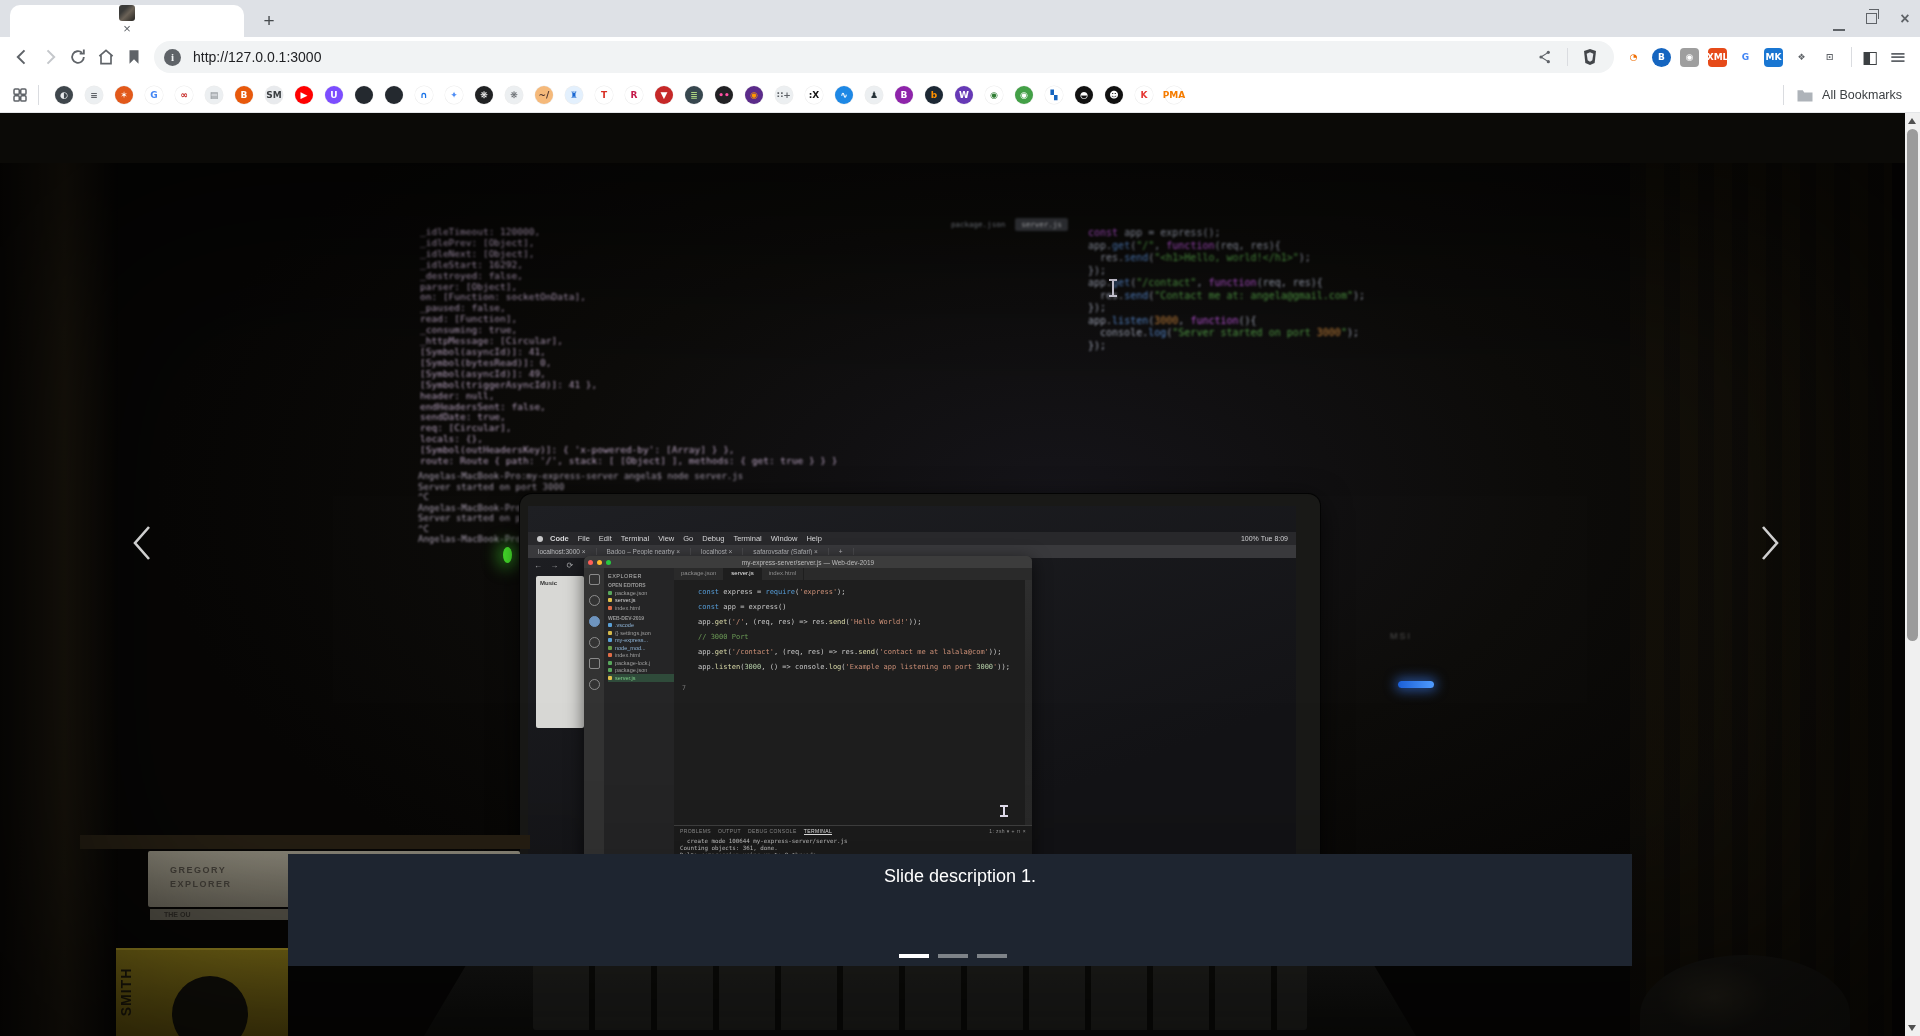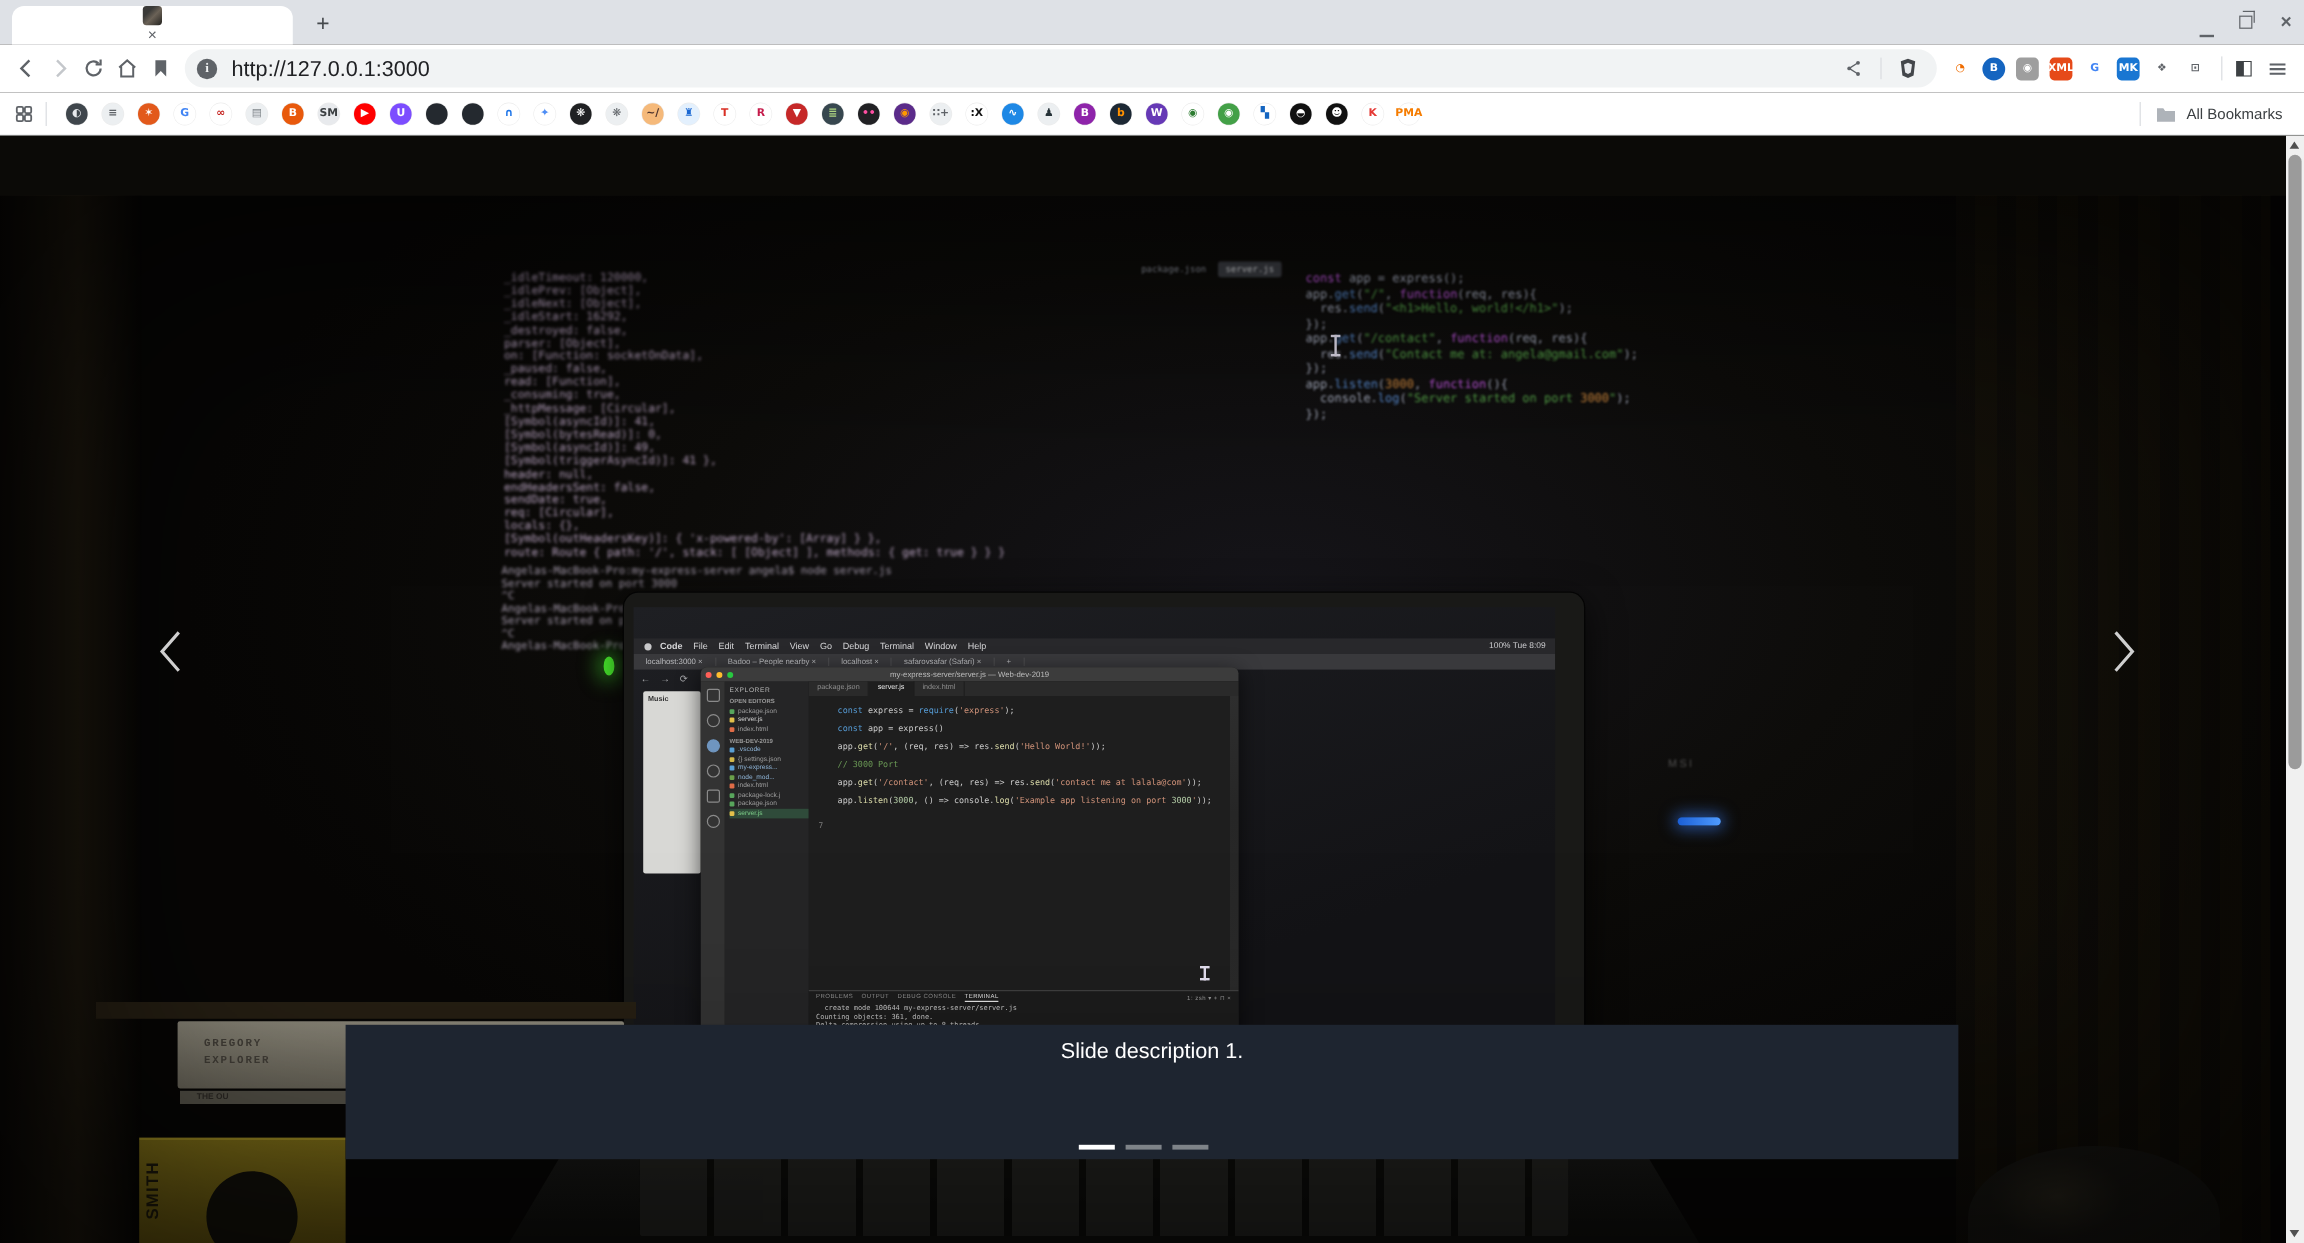--- a/index.html
+++ b/index.html
@@ -14,21 +14,21 @@
   #newtab{left:256px;top:8px;width:26px;height:26px;border-radius:50%;color:#45494d;font-size:19px;line-height:25px;text-align:center;}
   .winctl{top:14px;height:10px;}
   #win-min{left:1833px;width:12px;border-bottom:2px solid #5f6368;top:19px;}
   #win-restore{left:1866px;top:13px;width:9px;height:9px;border:1.6px solid #5f6368;background:#dee1e6;}
   #win-restore:before{content:"";position:absolute;left:2px;top:-5px;width:9px;height:9px;border:1.6px solid #5f6368;border-bottom:none;border-left:none;}
   #win-close{left:1898px;top:12px;width:14px;height:14px;color:#5f6368;font-size:16px;line-height:13px;text-align:center;font-weight:bold;}
   #toolbar{left:0;top:37px;width:1920px;height:40px;background:#fff;display:flex;align-items:center;}
   .tbicon{width:28px;height:28px;display:flex;align-items:center;justify-content:center;flex:none;}
   #urlbar{height:32px;flex:1;background:#f1f3f4;border-radius:16px;margin:0 6px;display:flex;align-items:center;padding:0 10px;min-width:0;}
   #url-info{width:17px;height:17px;border-radius:50%;background:#5f6368;color:#f1f3f4;font-size:11px;font-weight:bold;text-align:center;line-height:17px;font-family:"Liberation Serif",serif;flex:none;}
-  #url-text{font-size:18px;color:#202124;margin-left:12px;white-space:nowrap;flex:1;}
+  #url-text{font-size:14px;color:#202124;margin-left:12px;white-space:nowrap;flex:1;}
   .pill-div{width:1px;height:18px;background:#dadce0;margin:0 8px;flex:none;}
   #ext-row{display:flex;align-items:center;gap:9px;margin:0 8px 0 4px;}
   .ext{width:19px;height:19px;border-radius:50%;display:flex;align-items:center;justify-content:center;font-size:9px;font-weight:bold;font-family:"DejaVu Sans",sans-serif;flex:none;}
   .ext.sq{border-radius:4px;}
   .tb-div{width:1px;height:20px;background:#dadce0;margin:0 4px;flex:none;}
   #bookmarksbar{left:0;top:77px;width:1920px;height:36px;background:#fff;border-bottom:1px solid #e4e6e8;display:flex;align-items:center;box-sizing:border-box;}
   #fav-row{display:flex;align-items:center;gap:12px;margin-left:12px;}
   .fav{width:18px;height:18px;border-radius:50%;display:flex;align-items:center;justify-content:center;font-size:9px;font-weight:bold;font-family:"DejaVu Sans",sans-serif;flex:none;box-shadow:0 0 0 .5px rgba(0,0,0,.08);}
   #allbm{position:absolute;right:18px;top:0;height:36px;display:flex;align-items:center;gap:8px;font-size:12.5px;color:#3c4043;}
   svg.ic{display:block;}
@@ -114,21 +114,21 @@
   #chip-blue{position:absolute;left:6px;bottom:6px;width:58px;height:6px;background:#2e5f8a;}
   #chip-green{position:absolute;left:68px;bottom:6px;width:30px;height:6px;background:#3f9e52;}
   #hinge{left:520px;top:747px;width:800px;height:9px;background:#060606;border-radius:0 0 8px 8px;}
   #lap-body{left:424px;top:756px;width:992px;height:117px;clip-path:polygon(7% 0,93% 0,100% 100%,0 100%);background:linear-gradient(180deg,#1b1b19,#0d0d0b);}
   #keys{position:absolute;left:11%;right:11%;top:14px;bottom:6px;background:
      repeating-linear-gradient(90deg,#232320 0 56px,#0b0b09 56px 62px),
      repeating-linear-gradient(180deg,#232320 0 19px,#0b0b09 19px 23px);opacity:.85;border-radius:3px;}
   
   #shelf{left:80px;top:672px;width:450px;height:14px;background:#261f13;filter:blur(.6px);}
   #book1{left:148px;top:688px;width:372px;height:56px;background:linear-gradient(180deg,#8b8779,#6c685c);border-radius:2px;overflow:hidden;}
-  #book1 .author{position:absolute;left:22px;top:12px;font-size:9px;font-weight:bold;color:#45413a;letter-spacing:1.5px;line-height:14px;font-family:Liberation Mono, monospace;}
+  #book1 .author{position:absolute;left:22px;top:12px;font-size:9px;font-weight:bold;color:#45413a;letter-spacing:1.5px;line-height:14px;}
   #book1 .title{position:absolute;left:148px;top:-4px;font-size:40px;font-weight:bold;color:#2d2a25;letter-spacing:-2px;transform:scaleY(1.25);transform-origin:top;white-space:nowrap;font-stretch:condensed;}
   #book1b{left:150px;top:746px;width:140px;height:11px;background:#57544a;color:#2e2b26;font-size:7px;font-weight:bold;padding-left:14px;line-height:11px;filter:blur(.5px);}
   #book2{left:116px;top:785px;width:172px;height:88px;background:linear-gradient(180deg,#7c6c17,#57490e);border-top:2px solid #9a8822;overflow:hidden;}
   #book2 .spine{position:absolute;left:-14px;top:34px;font-size:14px;font-weight:bold;color:#1d190c;transform:rotate(-90deg);letter-spacing:1px;}
   #book2 .blob{position:absolute;left:56px;top:26px;width:76px;height:76px;border-radius:50%;background:#12100a;}
   #headphone{left:1640px;top:792px;width:210px;height:120px;border-radius:50% 50% 10% 10%;background:radial-gradient(80px 50px at 35% 35%,#242119,#141310 70%);opacity:.9;}
   
   #caption{left:288px;top:741px;width:1344px;height:112px;background:#1e2530;z-index:5;text-align:center;color:#fff;}
   #cap-title{margin-top:15px;font-size:21px;}
   #cap-desc{margin-top:12px;font-size:18px;}

